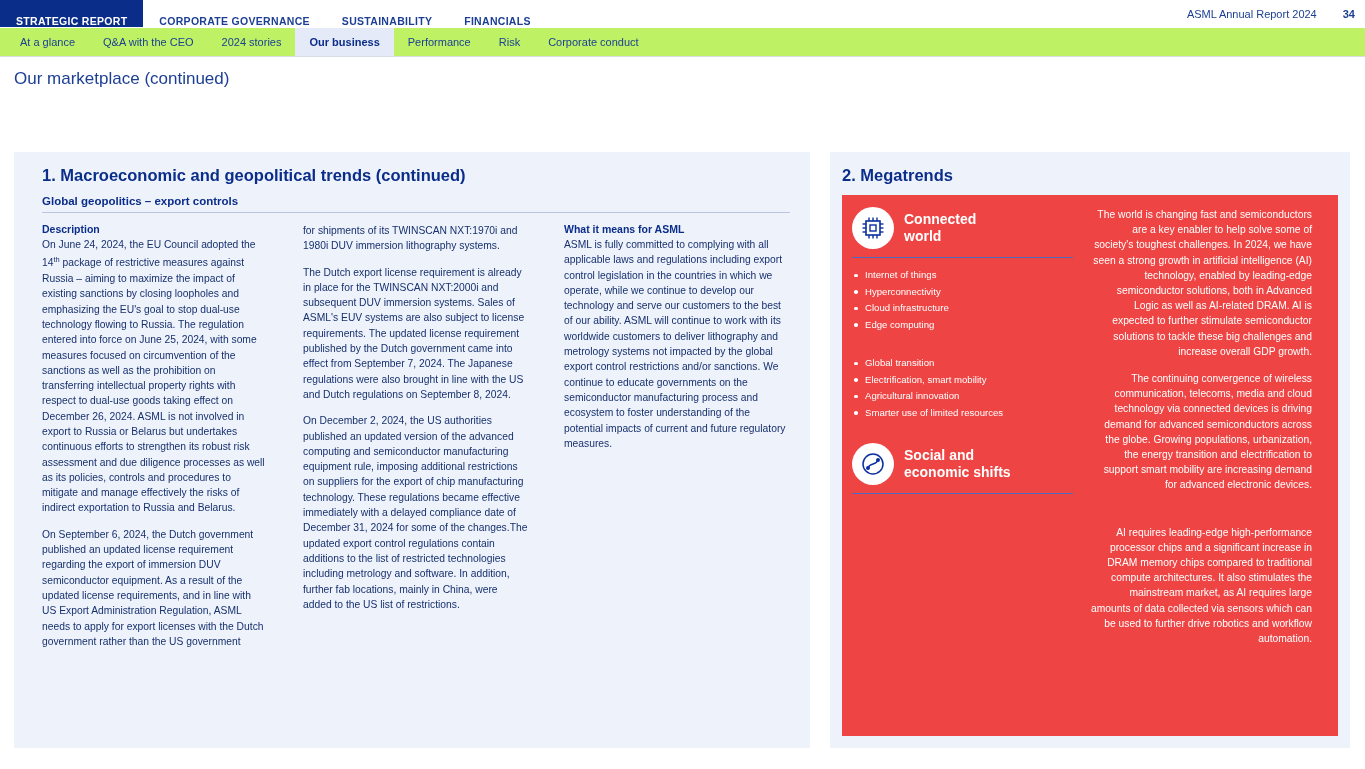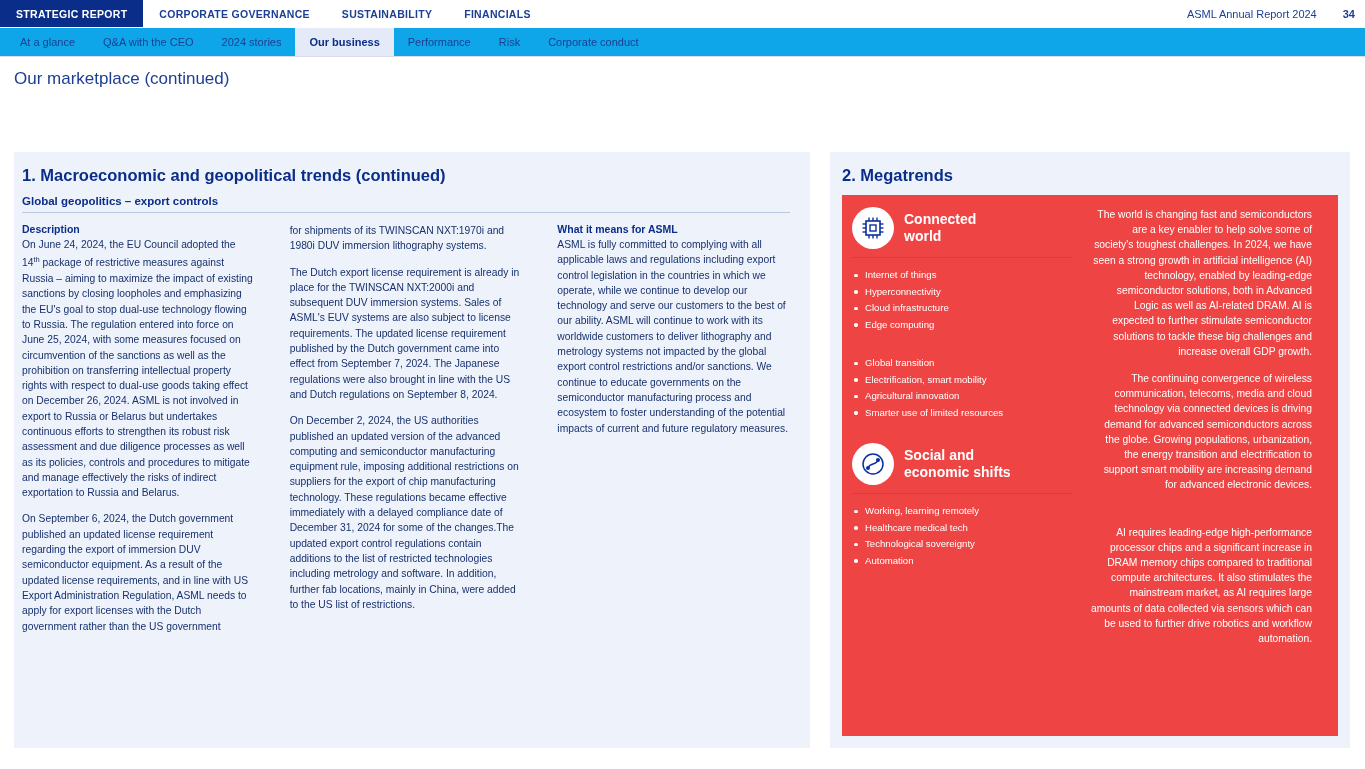--- a/index.html
+++ b/index.html
@@ -15,21 +15,21 @@
   
   .topbar {
     height: 28px;
     display: flex;
     align-items: stretch;
     background: #ffffff;
     border-bottom: 1px solid #ffffff;
   }
   .topbar-tabs { display: flex; align-items: stretch; }
   .topbar-tab {
-    display: flex; align-items: center;
+    display: flex; align-items: flex-end;
     padding: 0 16px;
     font-size: 10.5px;
     font-weight: bold;
     letter-spacing: 0.3px;
     color: #1c3f94;
     text-transform: uppercase;
     white-space: nowrap;
     cursor: pointer;
   }
   .topbar-tab.active {
@@ -47,21 +47,21 @@
   .brand { font-weight: bold; }
   .brand span { font-weight: normal; }
   .pagenum { font-weight: bold; color: #1c3f94; font-size: 11px; }
 
   
   .subbar {
     height: 29px;
     display: flex;
     align-items: stretch;
     border-bottom: 1px solid #d8dde8;
-    background: #0ea5e9;
+    background: #bef264;
     padding-left: 6px;
   }
   .subtab {
     display: flex; align-items: center;
     padding: 0 14px;
     font-size: 11px;
     color: #1c3f94;
     white-space: nowrap;
     cursor: pointer;
   }
@@ -83,21 +83,21 @@
   .content {
     display: flex;
     gap: 20px;
     padding: 0 14px;
     margin-top: 63px;
     height: 596px;
   }
   .panel-left {
     width: 796px;
     background: #eef3fb;
-    padding: 12px 12px 10px 0;
+    padding: 12px 12px 10px 20px;
   }
   .panel-right {
     width: 520px;
     background: #eef3fb;
     padding: 12px 12px 10px 12px;
   }
 
   .sec-title {
     font-size: 16.5px;
     font-weight: bold;
@@ -326,26 +326,20 @@
                 <path d="M8 17 C10 11, 16 15, 18 9" fill="none" stroke="#0b2fa0" stroke-width="1.5"></path>
                 <circle cx="8" cy="17" r="2" fill="#0b2fa0"></circle>
                 <circle cx="18" cy="9" r="2" fill="#0b2fa0"></circle>
               </svg>
             </div>
             <div class="trend-title">
               <div>Social and</div>
               <div>economic shifts</div>
             </div>
           </div>
-          <ul class="bullets">
-            <li>Working, learning remotely</li>
-            <li>Healthcare medical tech</li>
-            <li>Technological sovereignty</li>
-            <li>Automation</li>
-          </ul>
         </div>
 
       </div>
 
       <div class="mega-right">
         <p>The world is changing fast and semiconductors are a key enabler to help solve some of society's toughest challenges. In 2024, we have seen a strong growth in artificial intelligence (AI) technology, enabled by leading-edge semiconductor solutions, both in Advanced Logic as well as AI-related DRAM. AI is expected to further stimulate semiconductor solutions to tackle these big challenges and increase overall GDP growth.</p>
         <p>The continuing convergence of wireless communication, telecoms, media and cloud technology via connected devices is driving demand for advanced semiconductors across the globe. Growing populations, urbanization, the energy transition and electrification to support smart mobility are increasing demand for advanced electronic devices.</p>
         <p>AI requires leading-edge high-performance processor chips and a significant increase in DRAM memory chips compared to traditional compute architectures. It also stimulates the mainstream market, as AI requires large amounts of data collected via sensors which can be used to further drive robotics and workflow automation.</p>
       </div>
 

